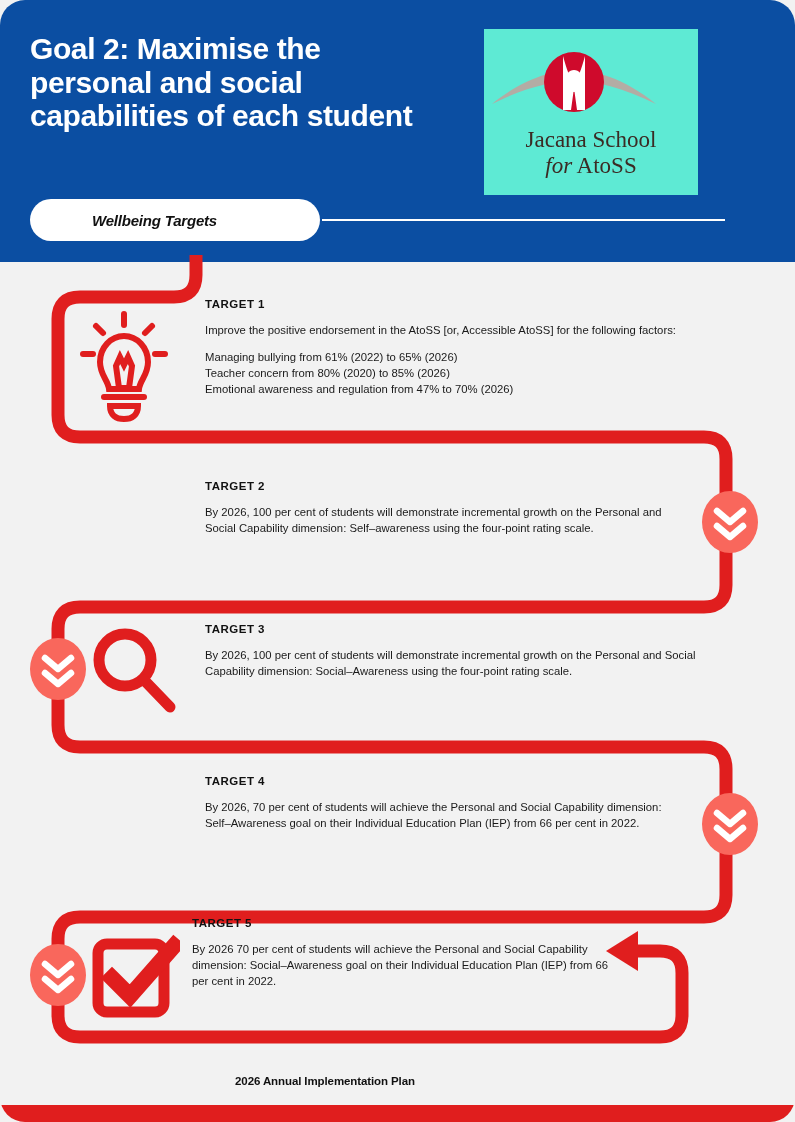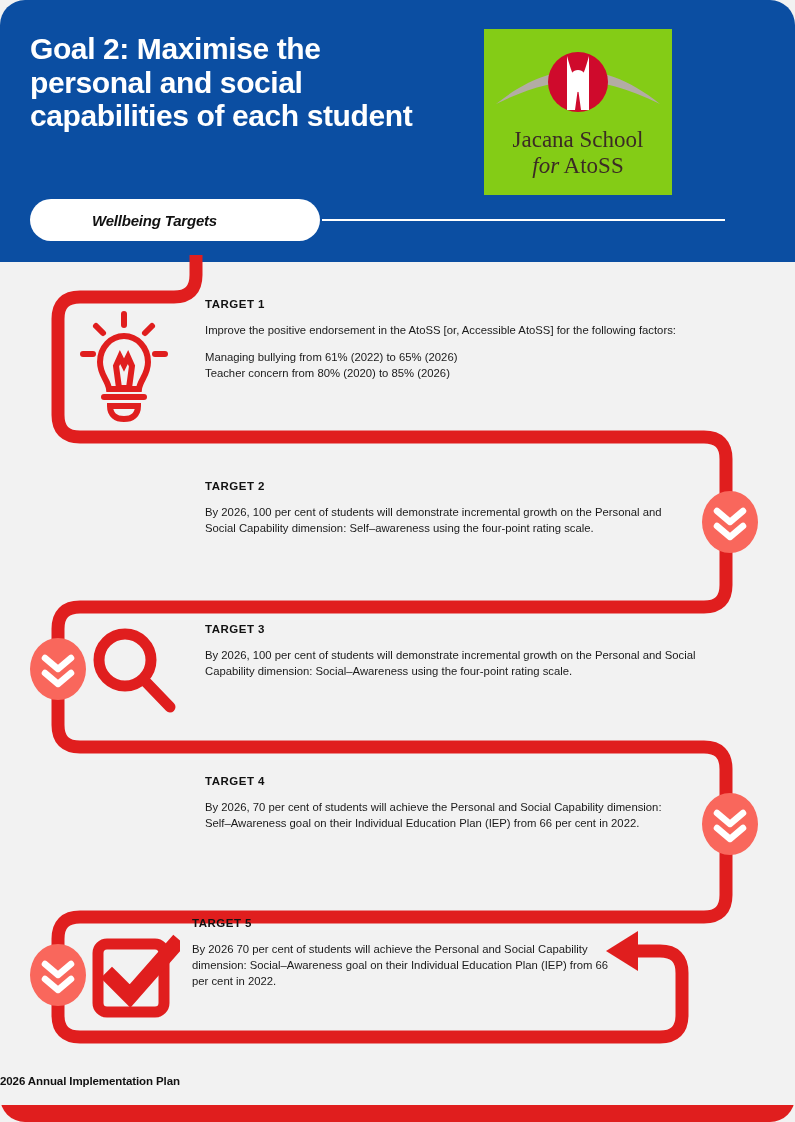--- a/index.html
+++ b/index.html
@@ -16,23 +16,23 @@
     position:absolute;left:0;top:0;width:795px;height:262px;
     background:#0b4ea2;
   }
   .goal-title{
     position:absolute;left:30px;top:32px;width:420px;
     color:#ffffff;
     font-size:30px;line-height:1.12;
     font-weight:bold;letter-spacing:-0.4px;
   }
   .logo-box{
-    position:absolute;left:484px;top:29px;width:188px;height:166px;
-    background:#84cc16;
-    display:flex;flex-direction:column;align-items:center;justify-content:center;
+    position:absolute;left:484px;top:29px;width:214px;height:166px;
+    background:#5eead4;
+    display:flex;flex-direction:column;justify-content:center;
   }
   .logo-mark{width:180px;height:78px;display:block;}
   .logo-text{
     font-family:"Liberation Serif",serif;color:#3b2b24;
     text-align:center;line-height:1.0;margin-top:2px;
   }
   .logo-l1{font-size:23px;display:block;}
   .logo-l2{font-size:23px;display:block;margin-top:3px;}
   .logo-l2 i{font-style:italic;}
 
@@ -80,21 +80,21 @@
   
   .badge{position:absolute;width:56px;height:62px;}
   .bg-r1{left:702px;top:491px;}
   .bg-l1{left:30px;top:638px;}
   .bg-r2{left:702px;top:793px;}
   .bg-l2{left:30px;top:944px;}
 
   
   .footer-text{
     position:absolute;left:0;top:1075px;width:650px;
-    font-size:11.5px;font-weight:bold;color:#111111;
+    text-align:center;font-size:11.5px;font-weight:bold;color:#111111;
     letter-spacing:-0.1px;
   }
   .bottom-bar{
     position:absolute;left:0;top:1105px;width:795px;height:17px;
     background:#e01e1e;
   }
 </style>
 </head>
 <body>
 
@@ -145,20 +145,21 @@
     </g>
   </svg>
 
   <div class="block b1">
     <p class="t-label">TARGET 1</p>
     <p class="t-body">
       <span class="ln">Improve the positive endorsement in the AtoSS [or, Accessible AtoSS] for the following factors:</span>
       <span class="gap"></span>
       <span class="ln">Managing bullying from 61% (2022) to 65% (2026)</span>
       <span class="ln">Teacher concern from 80% (2020) to 85% (2026)</span>
+      <span class="ln">Emotional awareness and regulation from 47% to 70% (2026)</span>
     </p>
   </div>
 
   <div class="block b2">
     <p class="t-label">TARGET 2</p>
     <p class="t-body">By 2026, 100 per cent of students will demonstrate incremental growth on the Personal and Social Capability dimension: Self–awareness using the four-point rating scale.</p>
   </div>
 
   <svg class="badge bg-r1" viewBox="0 0 56 62">
     <ellipse cx="28" cy="31" rx="28" ry="31" fill="#f9675c"></ellipse>

